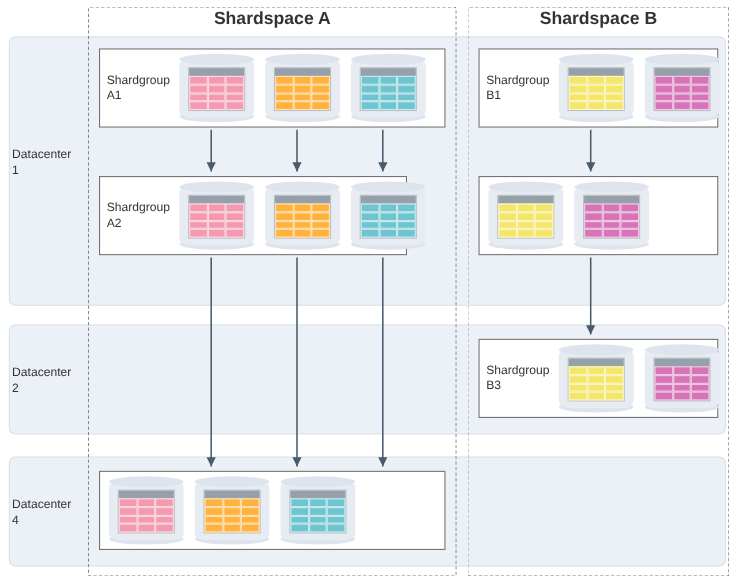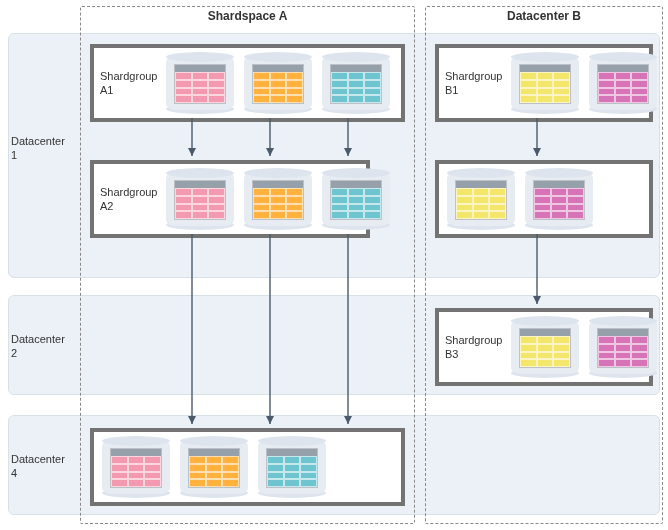--- a/index.html
+++ b/index.html
@@ -1,21 +1,21 @@
 <!DOCTYPE html>
 <html><head>
 <meta charset="utf-8">
 <style>
 *{box-sizing:border-box;margin:0;padding:0}
 body{font-family:Arial,Helvetica,sans-serif;font-size:11px;color:#333;width:668px;height:530px;position:relative;background:#fff}
 .dc{position:absolute;left:8px;background:#ecf1f7;border:1px solid #d8e0ea;border-radius:6px;padding:4px 0}
 .dc-label{position:absolute;left:2px;width:62px;font-size:11px;line-height:1.3}
 .ss{position:absolute;border:1.5px dashed #888;border-radius:2px}
-.ss-title{position:absolute;top:-1px;left:0;right:0;text-align:center;font-weight:bold;font-size:12px;background:transparent;padding:3px 0}
-.sg{position:absolute;border:4px solid #737373;background:#fff;display:flex;align-items:center;padding:4px 6px;gap:6px}
+.ss-title{position:absolute;top:-1px;left:0;right:0;text-align:center;font-weight:bold;font-size:16px;background:transparent;padding:3px 0}
+.sg{position:absolute;border:1px solid #737373;background:#fff;display:flex;align-items:center;padding:4px 6px;gap:6px}
 .sg-label{font-size:11px;line-height:1.3;width:58px;flex-shrink:0}
 .cyl{position:relative;width:72px;height:62px;flex-shrink:0}
 .cyl-body{position:absolute;left:2px;right:2px;top:4px;bottom:4px;background:#e7ecf3;border-radius:10px/6px}
 .cyl-top{position:absolute;left:2px;right:2px;top:0;height:10px;background:#dde4ed;border-radius:50%}
 .cyl-bot{position:absolute;left:2px;right:2px;bottom:0;height:10px;background:#dde4ed;border-radius:50%}
 .tbl{position:absolute;left:10px;right:10px;top:12px;bottom:10px;display:flex;flex-direction:column;border:1px solid rgba(0,0,0,.18)}
 .tbl-hdr{height:7px;background:#96a0ab}
 .tbl-grid{flex:1;display:grid;grid-template-columns:repeat(3,1fr);grid-template-rows:repeat(4,1fr)}
 .tbl-grid div{border:0.5px solid rgba(255,255,255,.6)}
 .c-pink .tbl-grid div{background:#f49ab0}
@@ -36,21 +36,21 @@
 </div>
 <div class="dc" style="top:415px;height:100px;width:652px">
   <div class="dc-label" style="top:36px">Datacenter 4</div>
 </div>
 
 <div class="ss" style="left:80px;top:6px;width:335px;height:518px">
   <div class="ss-title">Shardspace A</div>
 </div>
 
 <div class="ss" style="left:425px;top:6px;width:238px;height:518px">
-  <div class="ss-title">Datacenter B</div>
+  <div class="ss-title">Shardspace B</div>
 </div>
 
 <div class="sg" style="left:90px;top:44px;width:315px">
   <div class="sg-label">Shardgroup A1</div>
   <div class="cyl c-pink">
       <div class="cyl-bot"></div>
       <div class="cyl-body"></div>
       <div class="cyl-top"></div>
       <div class="tbl">
         <div class="tbl-hdr"></div>

